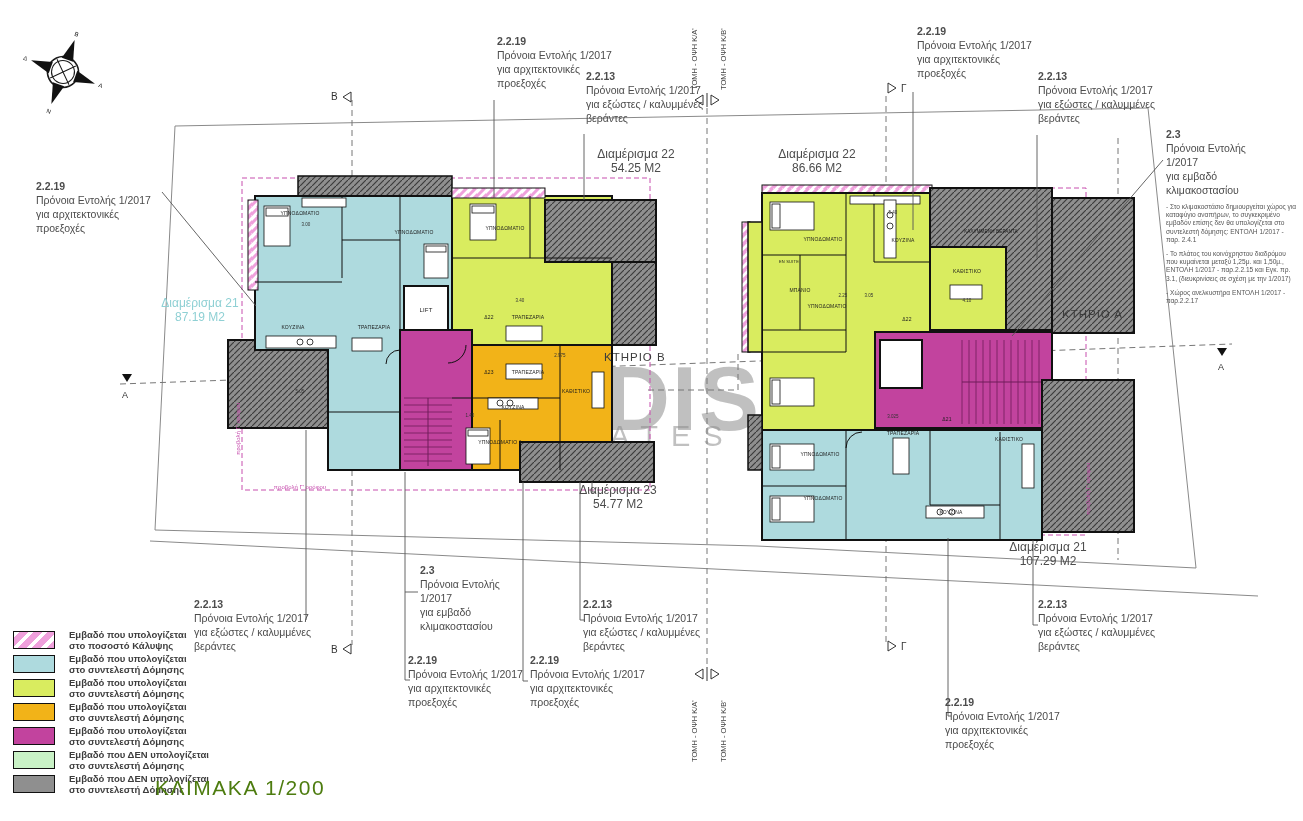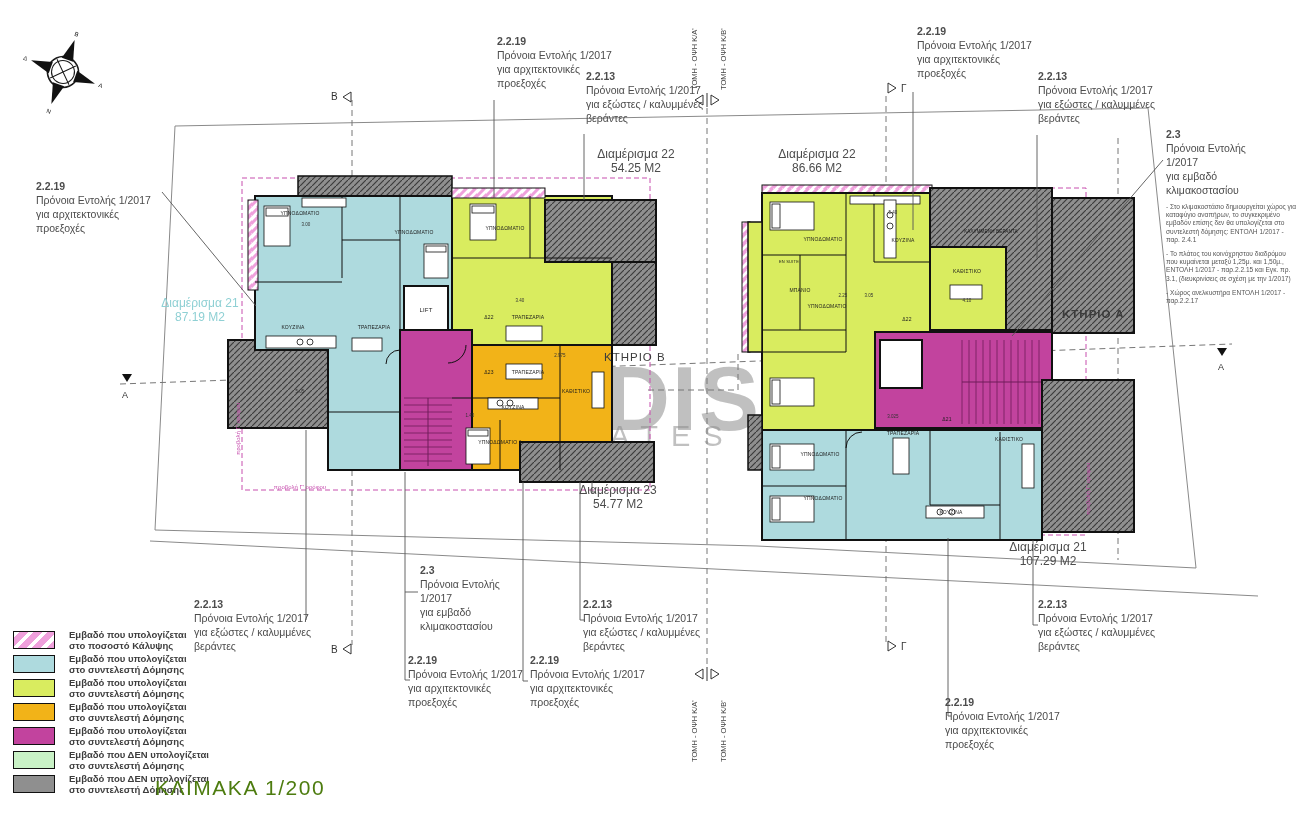--- a/index.html
+++ b/index.html
@@ -370,21 +370,21 @@
   <div class="apt" style="left:558px;top:483px;width:120px;">
     <div>Διαμέρισμα 23</div>
     <div>54.77 M2</div>
   </div>
   <div class="apt" style="left:983px;top:540px;width:130px;">
     <div>Διαμέρισμα 21</div>
     <div>107.29 M2</div>
   </div>
 
   <div class="bldg" style="left:604px;top:351px;">ΚΤΗΡΙΟ Β</div>
-  <div class="bldg" style="left:1062px;top:308px;font-weight:bold;">ΚΤΗΡΙΟ Α</div>
+  <div class="bldg" style="left:1062px;top:308px;">ΚΤΗΡΙΟ Α</div>
 
   <div class="legend">
     <div class="lrow">
       <div class="sw hatch"></div>
       <div class="ltxt">
         <div>Εμβαδό που υπολογίζεται</div>
         <div>στο ποσοστό Κάλυψης</div>
       </div>
     </div>
     <div class="lrow">

